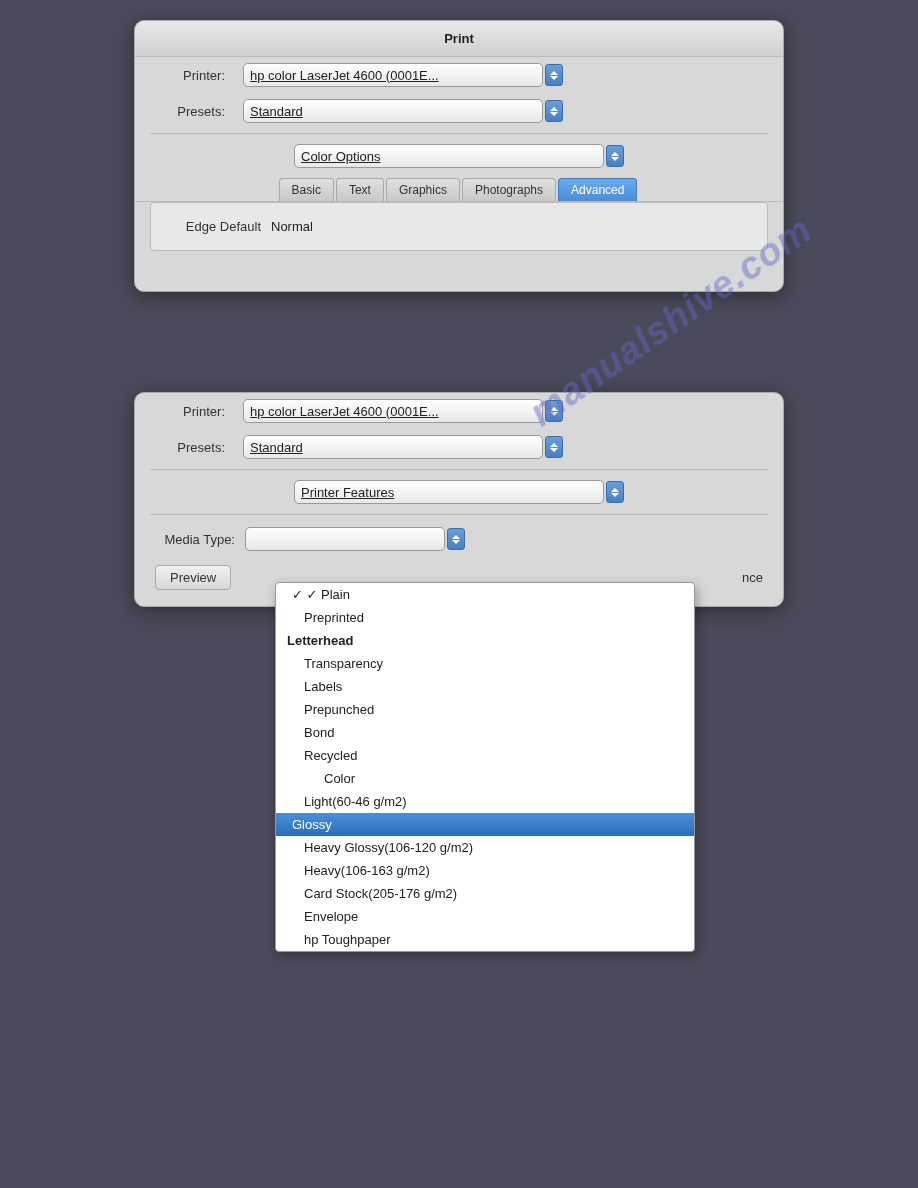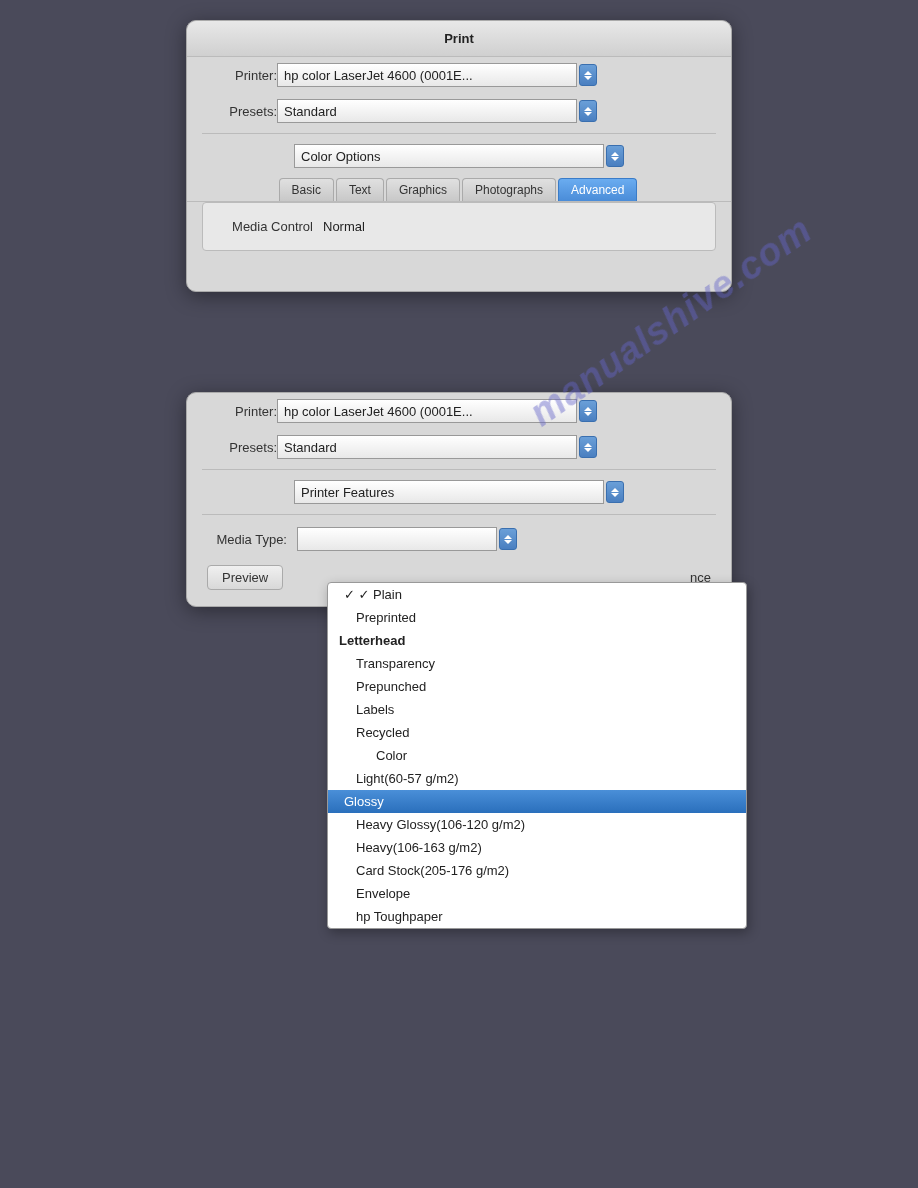--- a/index.html
+++ b/index.html
@@ -30,64 +30,65 @@
       z-index: 100;
       letter-spacing: 1px;
     }
 
     
     .dialog-panel {
       background: #d8d8d8;
       border-radius: 10px;
       border: 1px solid #aaa;
       box-shadow: 0 4px 20px rgba(0,0,0,0.4);
-      width: 546px;
+      width: 650px;
       padding: 0 0 20px 0;
       position: relative;
       overflow: visible;
     }
 
     .dialog-title {
       text-align: center;
       padding: 10px;
       font-size: 13px;
       font-weight: bold;
       color: #222;
       border-bottom: 1px solid #bbb;
       background: linear-gradient(to bottom, #e8e8e8, #d0d0d0);
       border-radius: 10px 10px 0 0;
     }
 
     .row {
       display: flex;
       align-items: center;
       padding: 6px 20px;
-      gap: 0;
+      gap: 18px;
     }
 
     .row-label {
       text-align: right;
       min-width: 70px;
       color: #333;
       font-size: 13px;
     }
 
     .select-box {
       background: linear-gradient(to bottom, #fff, #e8e8e8);
       border: 1px solid #999;
-      border-radius: 0;
+      border-radius: 5px;
       padding: 3px 6px;
       font-size: 13px;
       color: #222;
       display: flex;
       align-items: center;
       justify-content: space-between;
       cursor: pointer;
       min-width: 300px;
       height: 24px;
+      text-decoration: underline;
     }
 
     .select-box-wide {
       min-width: 310px;
     }
 
     .stepper {
       background: linear-gradient(to bottom, #6a9fd8, #4a7fc0);
       border: 1px solid #3a6faf;
       border-radius: 3px;
@@ -301,21 +302,21 @@
   <div class="tabs-row">
     <div class="tab">Basic</div>
     <div class="tab">Text</div>
     <div class="tab">Graphics</div>
     <div class="tab">Photographs</div>
     <div class="tab active">Advanced</div>
   </div>
 
   <div class="content-area">
     <div class="field-row">
-      <span class="field-label">Media Control</span>
+      <span class="field-label">Edge Default</span>
       <span class="field-value">Normal</span>
     </div>
   </div>
 
   <div style="height: 20px;"></div>
 </div>
 
 <div style="height: 40px;"></div>
 
 <div class="dialog-panel" style="position: relative; overflow: visible; padding-bottom: 10px;">
@@ -379,25 +380,26 @@
     <button class="preview-btn">Preview</button>
     <span style="font-size: 13px; color: #333;">nce</span>
   </div>
 
   <div class="dropdown-menu">
 
   <div class="dropdown-item checked">✓  Plain</div>
       <div class="dropdown-item" style="padding-left: 28px;">Preprinted</div>
       <div class="dropdown-item" style="padding-left: 11px; font-weight: bold;">Letterhead</div>
       <div class="dropdown-item" style="padding-left: 28px;">Transparency</div>
+      <div class="dropdown-item" style="padding-left: 28px;">Labels</div>
       <div class="dropdown-item" style="padding-left: 28px;">Prepunched</div>
-      <div class="dropdown-item" style="padding-left: 28px;">Labels</div>
+      <div class="dropdown-item" style="padding-left: 28px;">Bond</div>
       <div class="dropdown-item" style="padding-left: 28px;">Recycled</div>
       <div class="dropdown-item" style="padding-left: 28px; margin-left: 20px;">Color</div>
-      <div class="dropdown-item" style="padding-left: 28px;">Light(60-57 g/m2)</div>
+      <div class="dropdown-item" style="padding-left: 28px;">Light(60-46 g/m2)</div>
       <div class="dropdown-item highlighted" style="padding-left: 16px;">Glossy</div>
       <div class="dropdown-item" style="padding-left: 28px;">Heavy Glossy(106-120 g/m2)</div>
       <div class="dropdown-item" style="padding-left: 28px;">Heavy(106-163 g/m2)</div>
       <div class="dropdown-item" style="padding-left: 28px;">Card Stock(205-176 g/m2)</div>
       <div class="dropdown-item" style="padding-left: 28px;">Envelope</div>
       <div class="dropdown-item" style="padding-left: 28px;">hp Toughpaper</div>
     </div>
 </div>
 
 </body></html>

